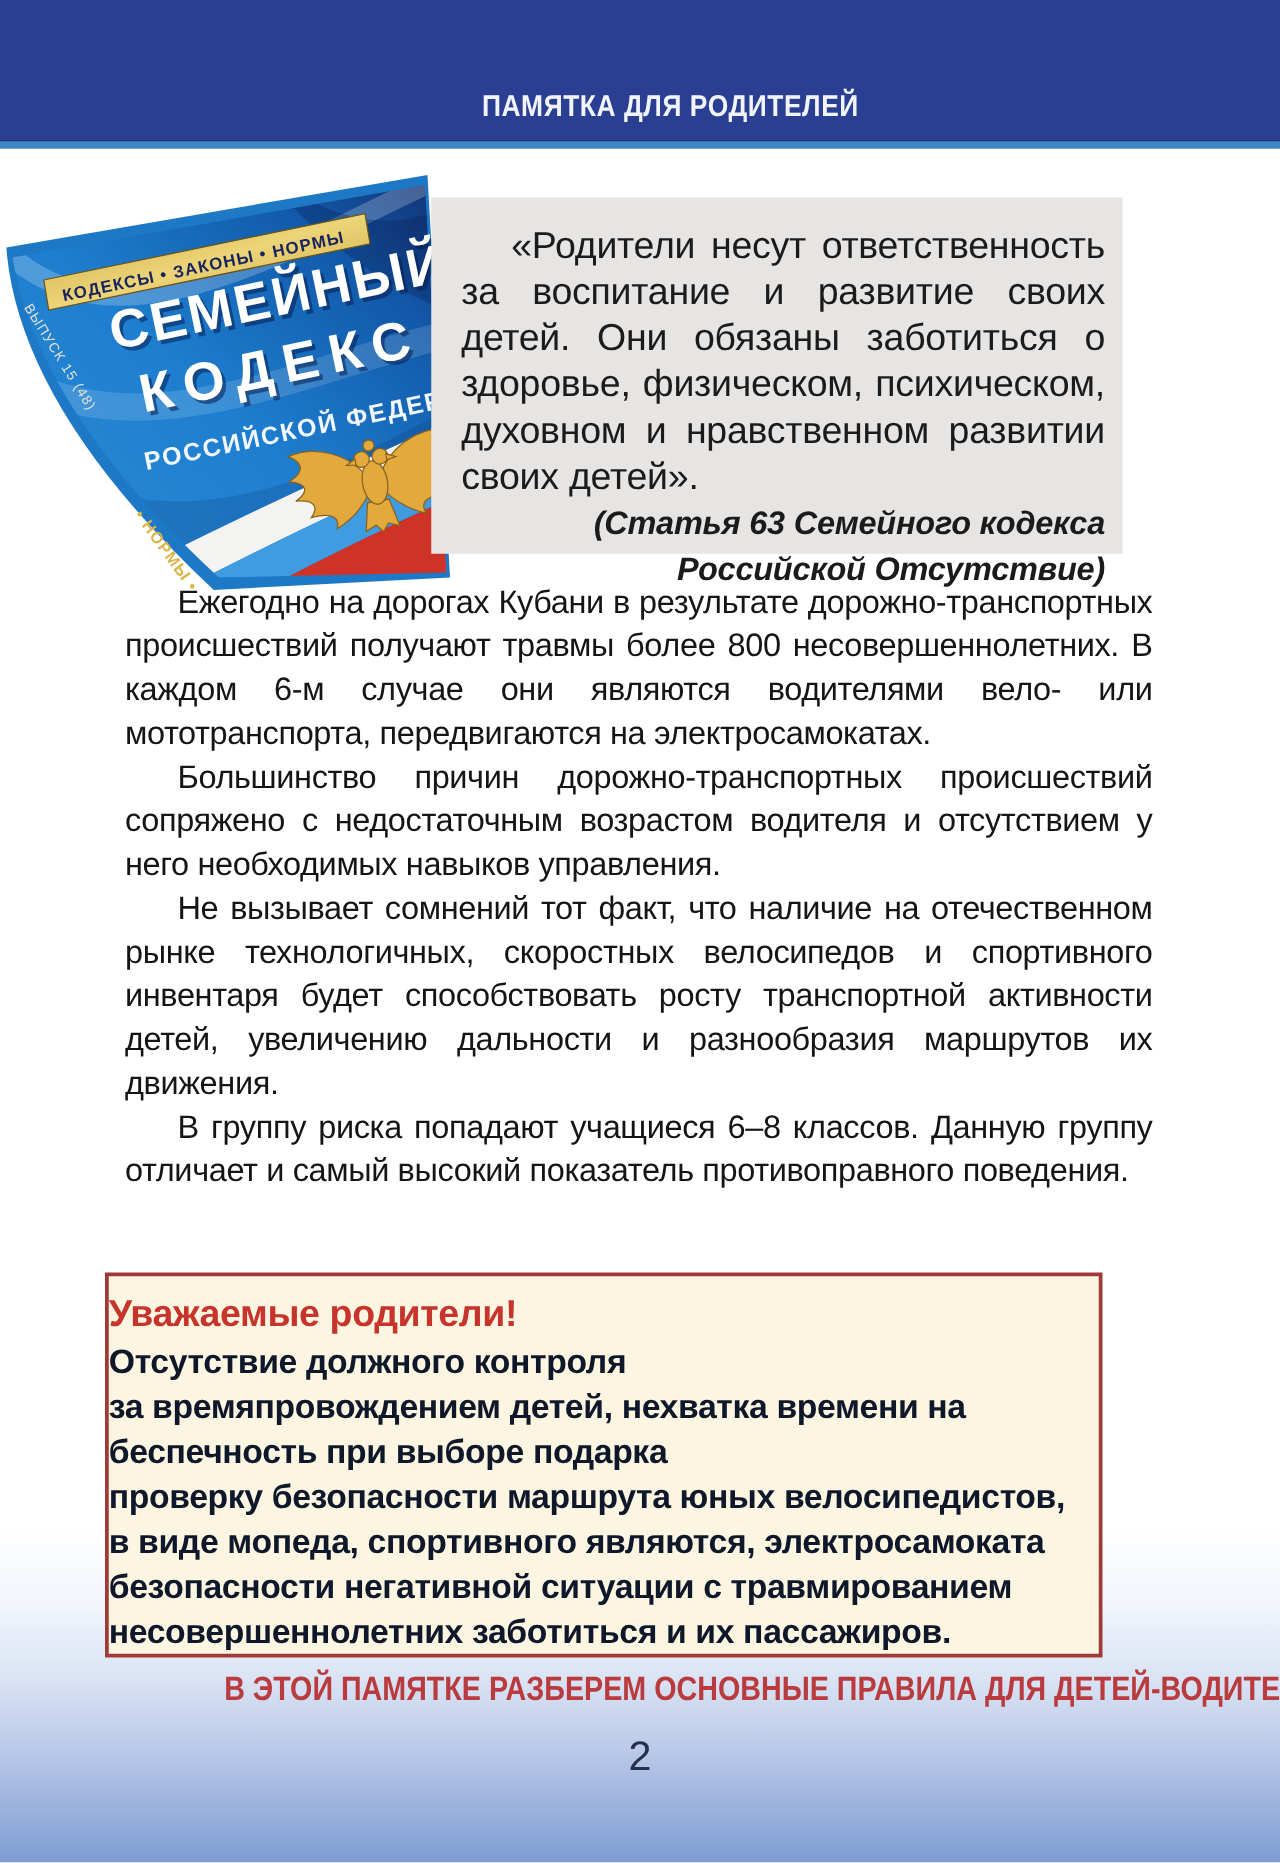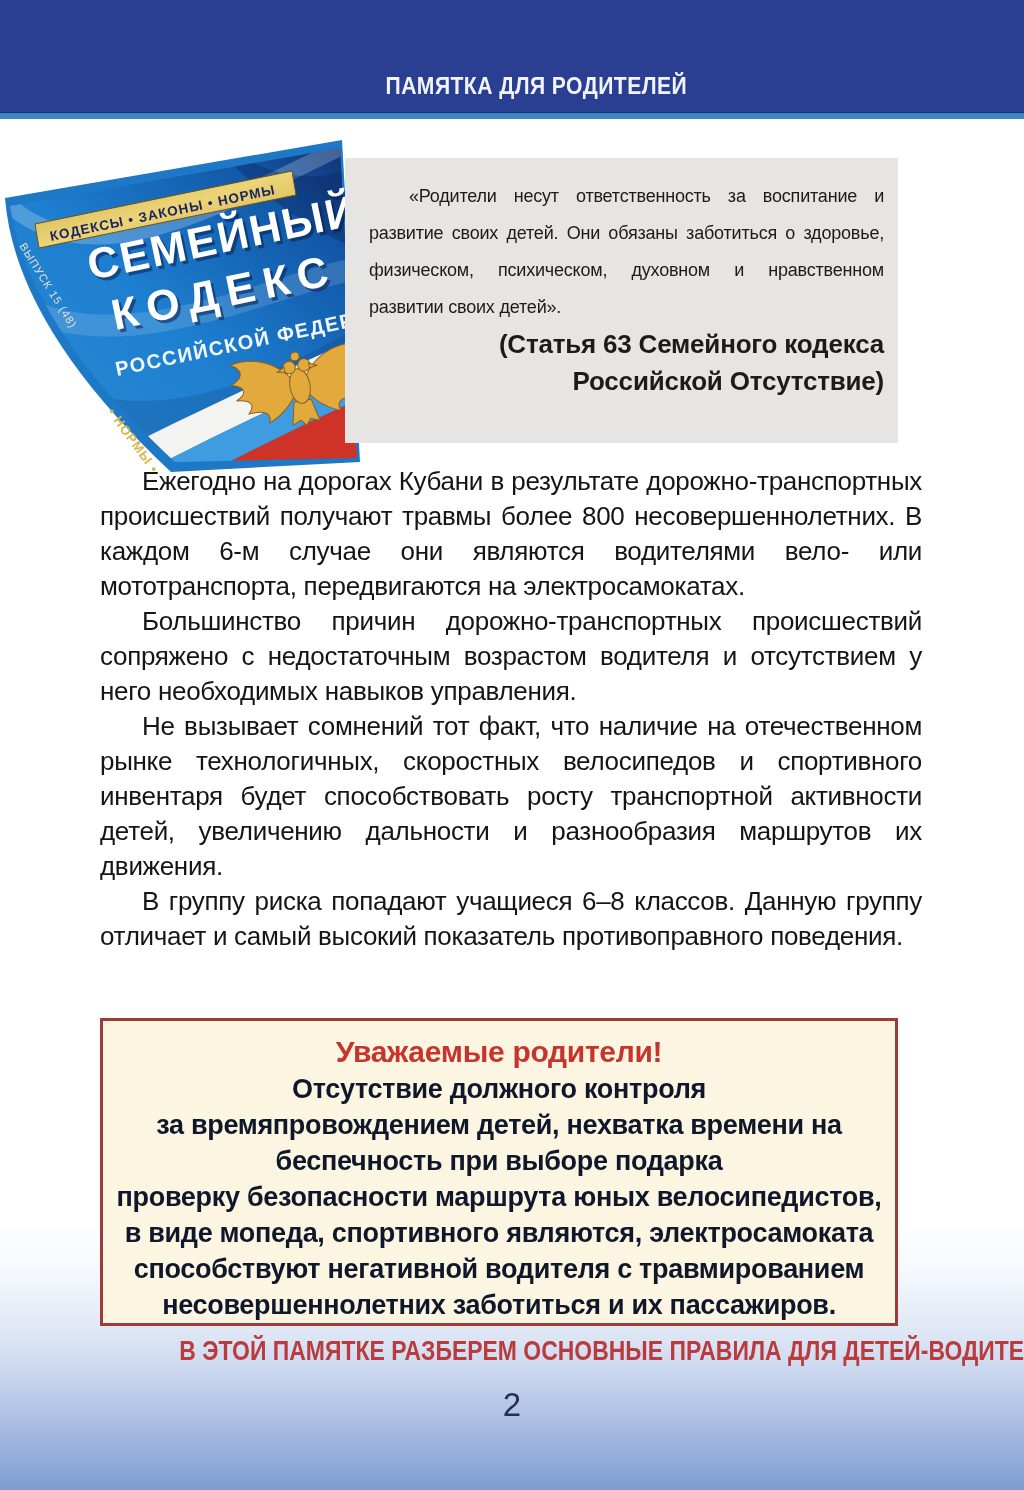--- a/index.html
+++ b/index.html
@@ -26,38 +26,38 @@
     background:#3e86c6;border-top:1px solid #1d2f77;
   }
   
   .book-svg{position:absolute;left:5px;top:128px;width:420px;height:345px;z-index:1;}
   
   .quote-box{
     position:absolute;left:345px;top:158px;width:553px;height:285px;z-index:2;
     background:#e7e5e3;box-sizing:border-box;padding:20px 14px 0 24px;
   }
   .quote-text{
-    margin:0;font-size:18px;line-height:37px;color:#1b1b1b;
+    margin:0;font-size:30px;line-height:37px;color:#1b1b1b;
     text-align:justify;text-indent:40px;letter-spacing:-.2px;
   }
   .quote-attr{
-    font-size:26px;line-height:37px;color:#1b1b1b;font-weight:bold;
+    font-size:26px;line-height:37px;color:#1b1b1b;font-weight:bold;font-style:italic;
     text-align:right;letter-spacing:-.2px;
   }
   
   .body-text{
     position:absolute;left:100px;top:464px;width:822px;z-index:1;
     font-size:26px;line-height:35px;color:#151515;letter-spacing:-.3px;
   }
   .body-text p{margin:0;text-align:justify;text-indent:42px;}
   
   .alert-box{
-    position:absolute;left:100px;top:1018px;width:798px;height:308px;z-index:1;
+    position:absolute;left:84px;top:1018px;width:798px;height:308px;z-index:1;
     box-sizing:border-box;border:3px solid #9e3a38;background:#fbf5e1;
-    text-align:center;padding-top:12px;
+    text-align:left;padding-top:12px;
   }
   .alert-heading{
     font-size:30px;line-height:38px;font-weight:bold;color:#c6342c;letter-spacing:-.3px;
   }
   .alert-line{
     font-size:27px;line-height:36px;font-weight:bold;color:#0f172a;letter-spacing:-.3px;
   }
   
   .tagline{
     position:absolute;left:100px;top:1336px;width:798px;text-align:center;z-index:1;
@@ -154,21 +154,21 @@
     <p>В группу риска попадают учащиеся 6–8 классов. Данную группу отличает и самый высокий показатель противоправного поведения.</p>
   </div>
 
   <div class="alert-box">
     <div class="alert-heading">Уважаемые родители!</div>
     <div class="alert-line">Отсутствие должного контроля</div>
     <div class="alert-line">за времяпровождением детей, нехватка времени на</div>
     <div class="alert-line">беспечность при выборе подарка</div>
     <div class="alert-line">проверку безопасности маршрута юных велосипедистов,</div>
     <div class="alert-line">в виде мопеда, спортивного являются, электросамоката</div>
-    <div class="alert-line">способствуют негативной водителя с травмированием</div>
+    <div class="alert-line">безопасности негативной ситуации с травмированием</div>
     <div class="alert-line">несовершеннолетних заботиться и их пассажиров.</div>
   </div>
 
   <div class="tagline">
     <span>В ЭТОЙ ПАМЯТКЕ РАЗБЕРЕМ ОСНОВНЫЕ ПРАВИЛА ДЛЯ ДЕТЕЙ-ВОДИТЕЛЕЙ.</span>
   </div>
 
   <div class="page-number">2</div>
 
 </div>

